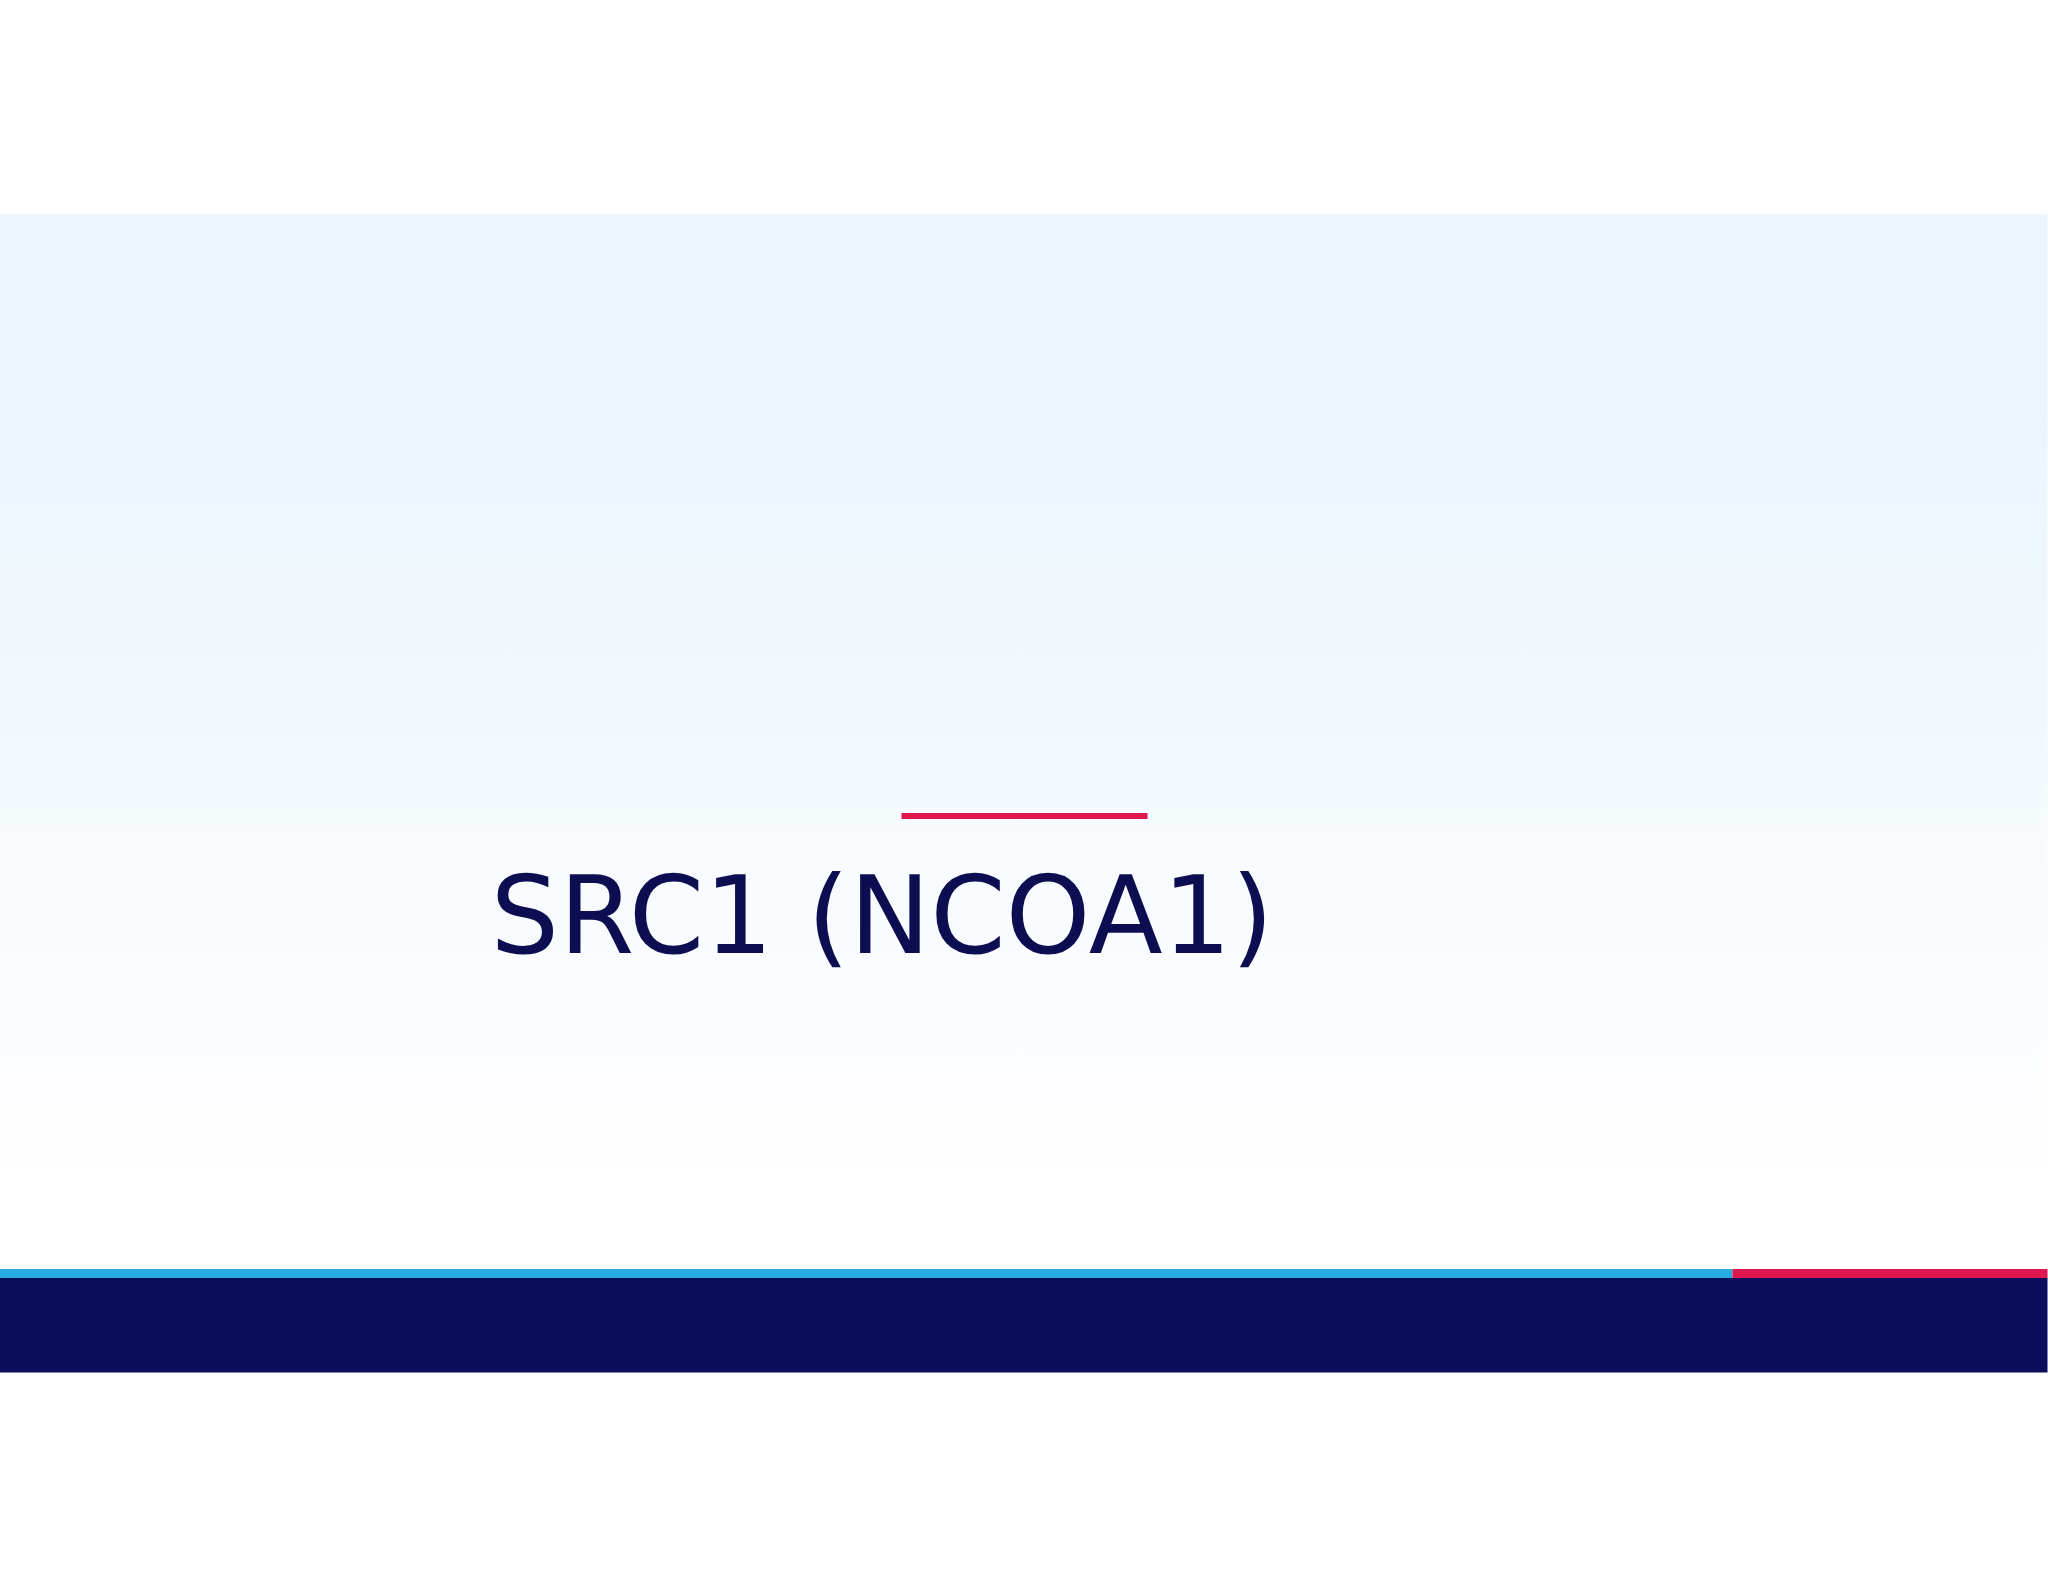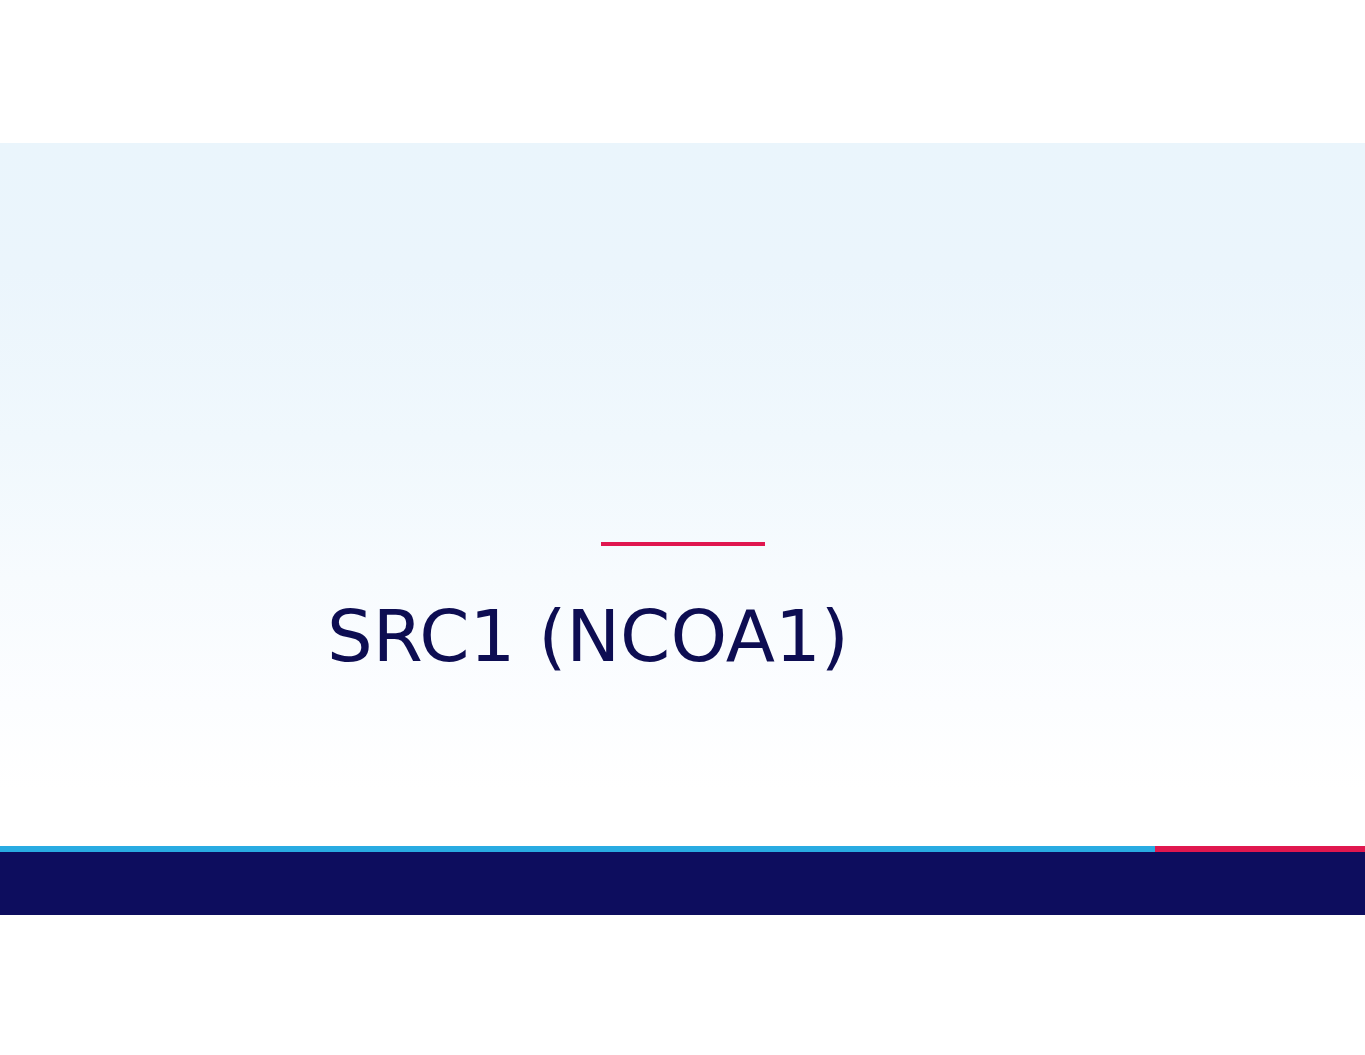--- a/index.html
+++ b/index.html
@@ -56,21 +56,21 @@
     left: 601px;
     top: 399px;
     width: 164px;
     height: 4px;
     background: #e0174f;
   }
 
   #slide-title {
     position: absolute;
     left: 0;
-    top: 455px;
+    top: 429px;
     width: 1176px;
     text-align: center;
     font-family: "DejaVu Sans", "Liberation Sans", sans-serif;
     font-size: 72px;
     font-weight: 400;
     line-height: 1.08;
     letter-spacing: 0px;
     color: #0d0d52;
     white-space: nowrap;
   }

